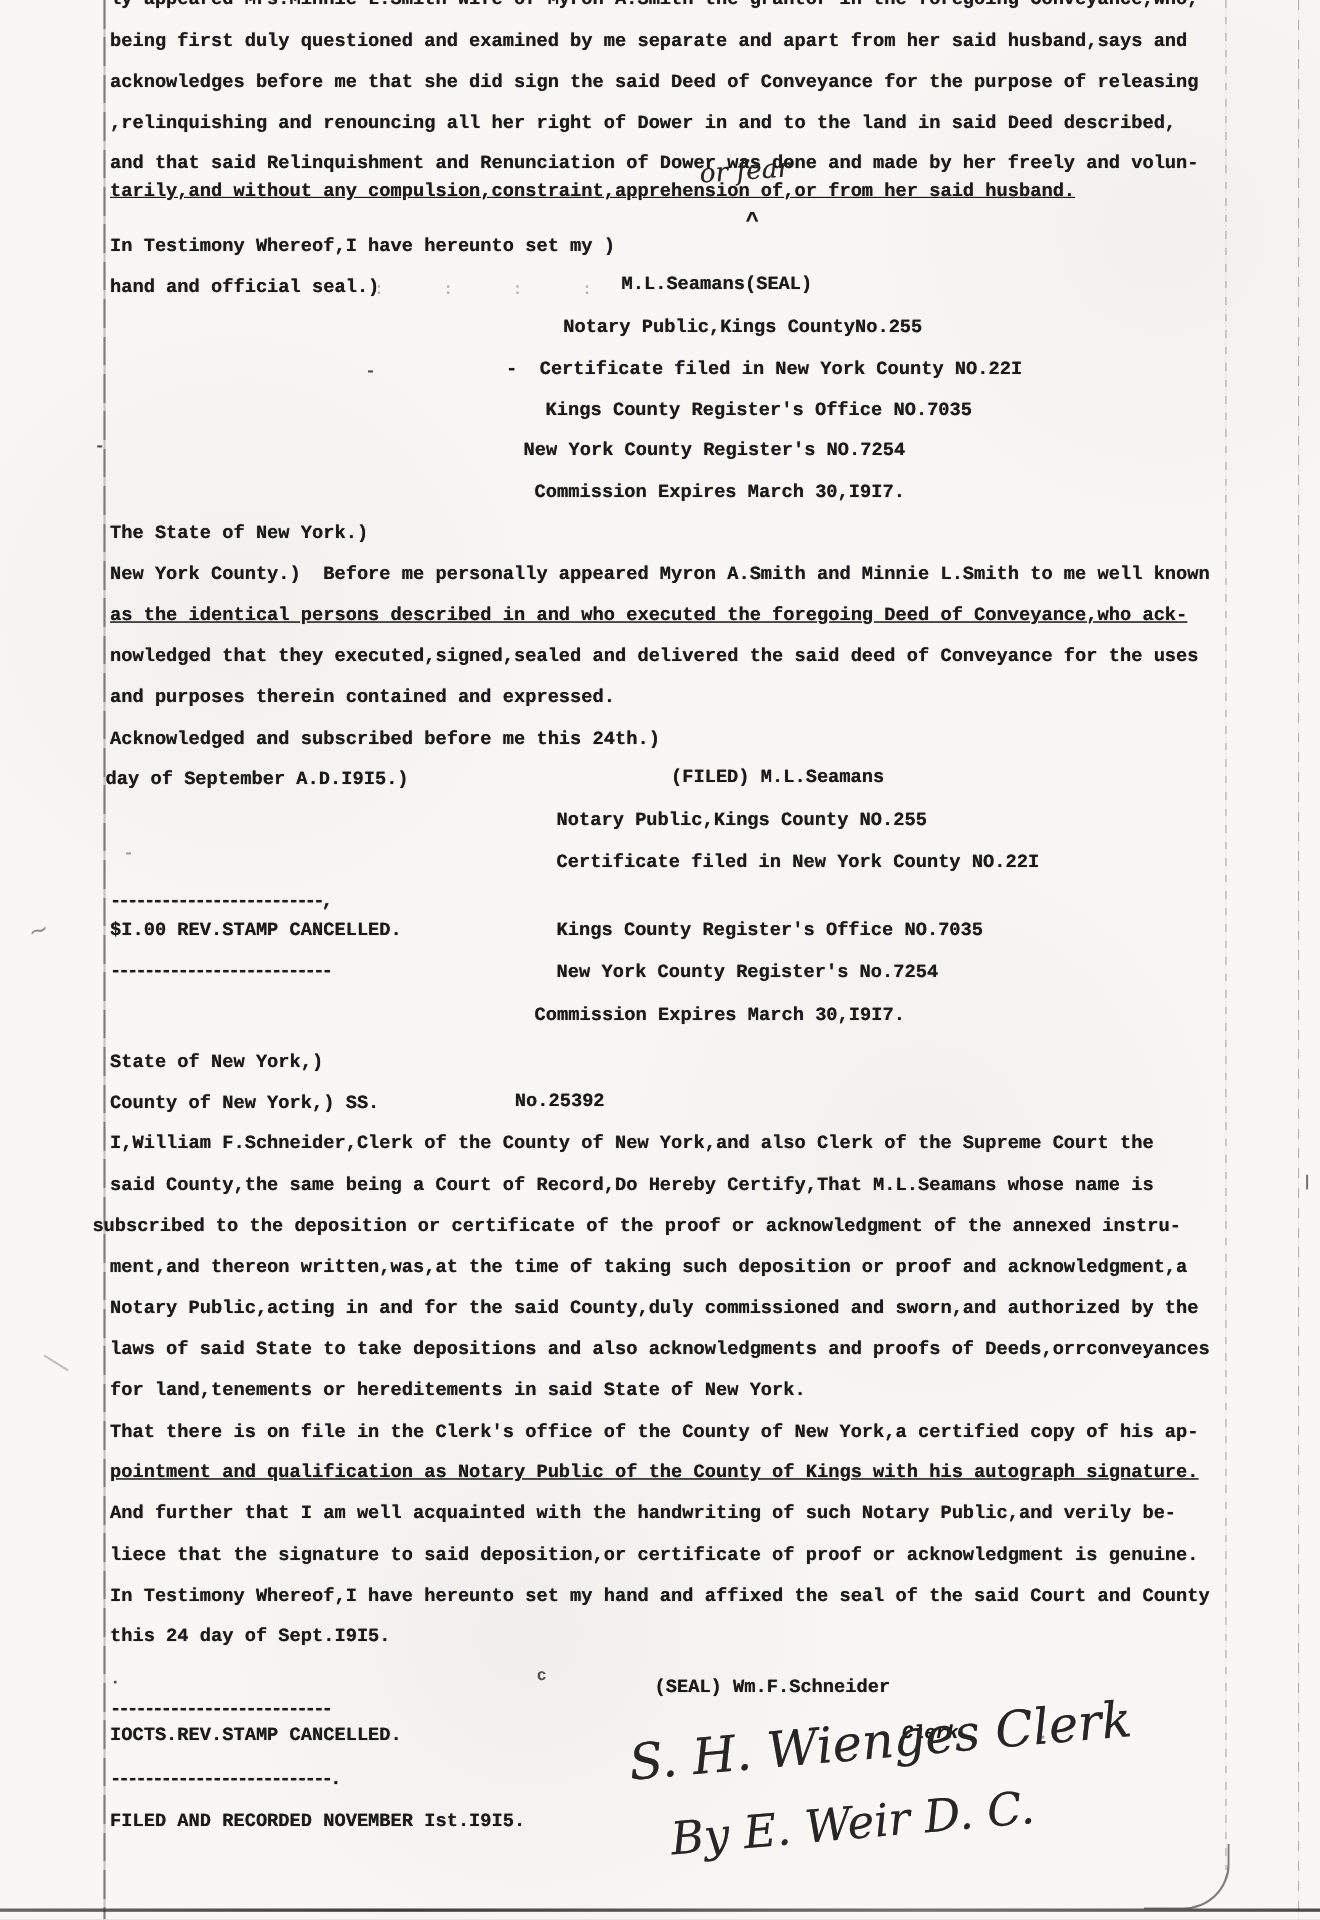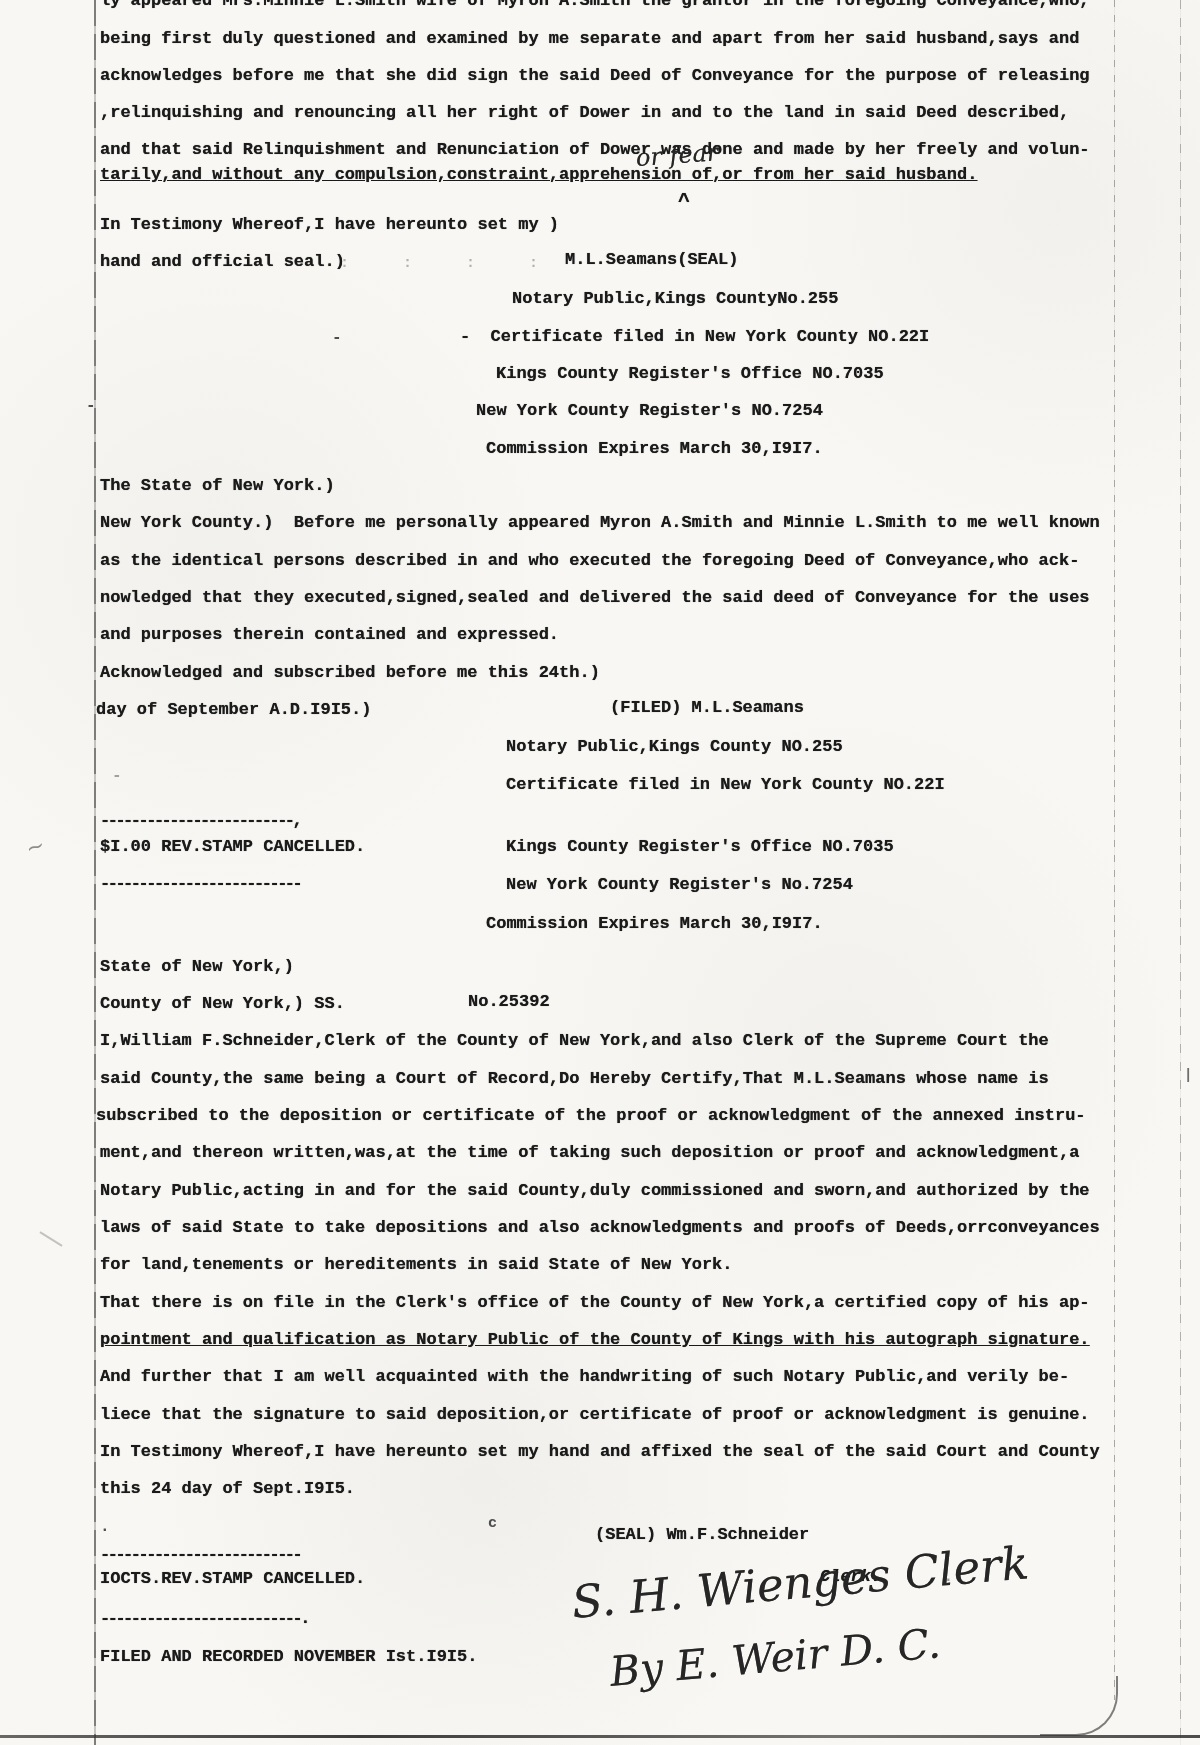--- a/index.html
+++ b/index.html
@@ -106,41 +106,41 @@
       <div class="txt typed" style="left: 565px; top: 251px;">M.L.Seamans(SEAL)</div>
       <div class="txt typed" style="left: 512px; top: 290px;">Notary Public,Kings CountyNo.255</div>
       <div class="txt stray" style="left: 332px; top: 330px;">-</div>
       <div class="txt typed" style="left: 460px; top: 328px;">-  Certificate filed in New York County NO.22I</div>
       <div class="txt typed" style="left: 496px; top: 365px;">Kings County Register's Office NO.7035</div>
       <div class="txt stray" style="left: 86px; top: 398px;">-</div>
       <div class="txt typed" style="left: 476px; top: 402px;">New York County Register's NO.7254</div>
       <div class="txt typed" style="left: 486px; top: 440px;">Commission Expires March 30,I9I7.</div>
       <div class="txt typed" style="left: 100px; top: 477px;">The State of New York.)</div>
       <div class="txt typed" style="left: 100px; top: 514px;">New York County.)  Before me personally appeared Myron A.Smith and Minnie L.Smith to me well known</div>
-      <div class="txt typed" style="left: 100px; top: 552px;">as the identical persons described in and who executed the foregoing Deed of Conveyance,who ack-</div>
+      <div class="txt typed" style="left: 100px; top: 552px; text-decoration: underline;">as the identical persons described in and who executed the foregoing Deed of Conveyance,who ack-</div>
       <div class="txt typed" style="left: 100px; top: 589px;">nowledged that they executed,signed,sealed and delivered the said deed of Conveyance for the uses</div>
       <div class="txt typed" style="left: 100px; top: 626px;">and purposes therein contained and expressed.</div>
       <div class="txt typed" style="left: 100px; top: 664px;">Acknowledged and subscribed before me this 24th.)</div>
       <div class="txt typed" style="left: 96px; top: 701px;">day of September A.D.I9I5.)</div>
       <div class="txt typed" style="left: 610px; top: 699px;">(FILED) M.L.Seamans</div>
       <div class="txt typed" style="left: 506px; top: 738px; text-align: right;">Notary Public,Kings County NO.255</div>
       <div class="txt typed" style="left: 506px; top: 776px;">Certificate filed in New York County NO.22I</div>
       <div class="txt stray" style="left: 112px; top: 768px; opacity: 0.5;">-</div>
       <div class="txt dashes" style="left: 100px; top: 812px;">-------------------------,</div>
       <div class="txt typed" style="left: 100px; top: 838px;">$I.00 REV.STAMP CANCELLED.</div>
       <div class="txt typed" style="left: 506px; top: 838px;">Kings County Register's Office NO.7035</div>
       <div class="txt dashes" style="left: 100px; top: 875px;">--------------------------</div>
       <div class="txt typed" style="left: 506px; top: 876px;">New York County Register's No.7254</div>
       <div class="txt typed" style="left: 486px; top: 915px;">Commission Expires March 30,I9I7.</div>
       <div class="txt typed" style="left: 100px; top: 958px;">State of New York,)</div>
       <div class="txt typed" style="left: 100px; top: 995px;">County of New York,) SS.</div>
       <div class="txt typed" style="left: 468px; top: 993px;">No.25392</div>
       <div class="txt typed" style="left: 100px; top: 1032px;">I,William F.Schneider,Clerk of the County of New York,and also Clerk of the Supreme Court the</div>
       <div class="txt typed" style="left: 100px; top: 1070px;">said County,the same being a Court of Record,Do Hereby Certify,That M.L.Seamans whose name is</div>
-      <div class="txt typed" style="left: 96px; top: 1107px;">subscribed to the deposition or certificate of the proof or acknowledgment of the annexed instru-</div>
+      <div class="txt typed" style="left: 84px; top: 1107px;">subscribed to the deposition or certificate of the proof or acknowledgment of the annexed instru-</div>
       <div class="txt typed" style="left: 100px; top: 1144px;">ment,and thereon written,was,at the time of taking such deposition or proof and acknowledgment,a</div>
       <div class="txt stray" style="left: 1184px; top: 1068px; font-size: 14px; opacity: 0.8;">|</div>
       <div class="txt typed" style="left: 100px; top: 1182px;">Notary Public,acting in and for the said County,duly commissioned and sworn,and authorized by the</div>
       <div class="txt typed" style="left: 100px; top: 1219px;">laws of said State to take depositions and also acknowledgments and proofs of Deeds,orrconveyances</div>
       <div class="txt typed" style="left: 100px; top: 1256px;">for land,tenements or hereditements in said State of New York.</div>
       <div class="txt typed" style="left: 100px; top: 1294px;">That there is on file in the Clerk's office of the County of New York,a certified copy of his ap-</div>
       <div class="txt typed" style="left: 100px; top: 1331px; text-decoration: underline;">pointment and qualification as Notary Public of the County of Kings with his autograph signature.</div>
       <div class="txt typed" style="left: 100px; top: 1368px;">And further that I am well acquainted with the handwriting of such Notary Public,and verily be-</div>
       <div class="txt typed" style="left: 100px; top: 1406px;">liece that the signature to said deposition,or certificate of proof or acknowledgment is genuine.</div>
       <div class="txt typed" style="left: 100px; top: 1443px;">In Testimony Whereof,I have hereunto set my hand and affixed the seal of the said Court and County</div>

